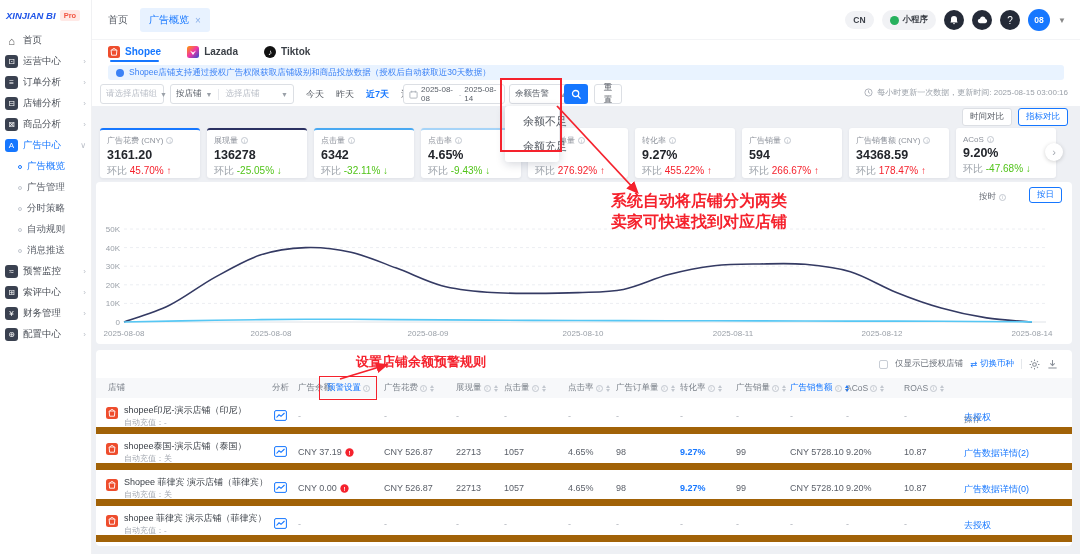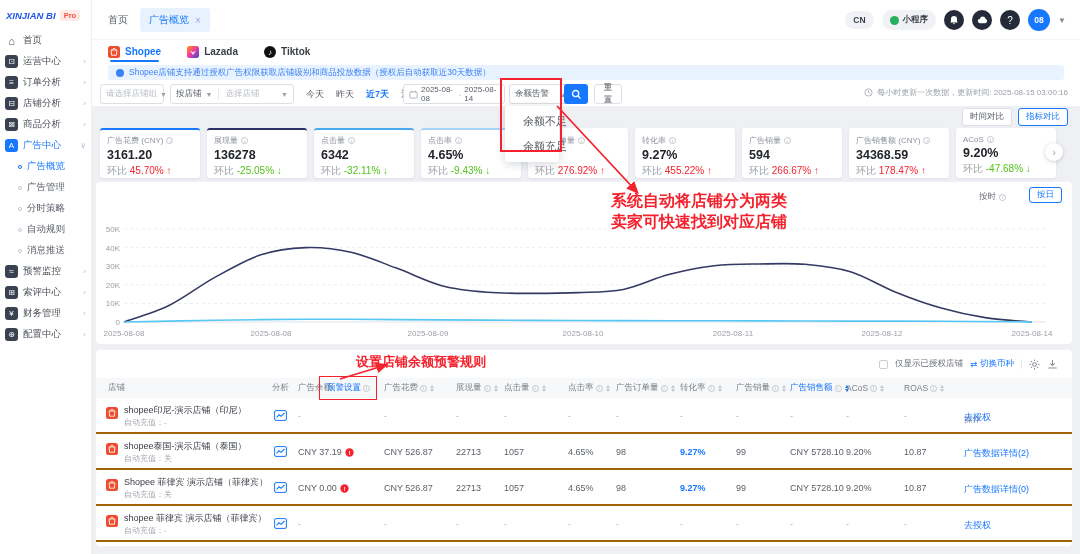--- a/index.html
+++ b/index.html
@@ -100,21 +100,21 @@
   .t-toolbar{position:absolute;right:14px;top:8px;display:flex;align-items:center;gap:7px}
   .cb{width:9px;height:9px;border:1px solid #c8cdd5;border-radius:2px;background:#fff;cursor:pointer}
   .tl{font-size:8.5px;color:#6a6f78;white-space:nowrap}
   .cur{font-size:8.5px;color:#1677ff;display:flex;gap:3px;align-items:center;cursor:pointer;white-space:nowrap}
   .t-div{width:1px;height:10px;background:#e4e7eb}
   .ticon{display:flex;align-items:center;cursor:pointer}
   .thead{position:absolute;left:0;top:28px;width:976px;height:20px;background:#f7f8fa}
   .th{position:absolute;top:0;height:20px;display:flex;align-items:center;gap:2px;font-size:8.5px;color:#7b818a;white-space:nowrap;cursor:pointer}
   .th.hl{color:#1677ff}
   .warn-box{position:absolute;left:223px;top:26px;width:58px;height:24px;border:1.5px solid #f5222d;z-index:6;pointer-events:none}
-  .trow{position:absolute;left:0;width:976px;height:36px;border-bottom:2px solid #a16207}
+  .trow{position:absolute;left:0;width:976px;height:36px;border-bottom:7px solid #a16207}
   .tc{position:absolute;top:13px;font-size:9px;color:#5b6069;white-space:nowrap}
   .tc.dash{color:#aeb3bb}
   .tc.blue{color:#1677ff;font-weight:bold}
   .tc.link{color:#1677ff;cursor:pointer;font-weight:normal}
   .store-ico{position:absolute;left:10px;top:9px;display:flex}
   .store-name{position:absolute;left:28px;top:6px;font-size:9px;color:#3c4148;white-space:nowrap}
   .store-sub{position:absolute;left:28px;top:19px;font-size:8px;color:#a3a8b0;white-space:nowrap}
   .an-ico{position:absolute;top:12px;display:flex;cursor:pointer}
   .bwrap{display:inline-flex;align-items:center;gap:3px}
 </style>

